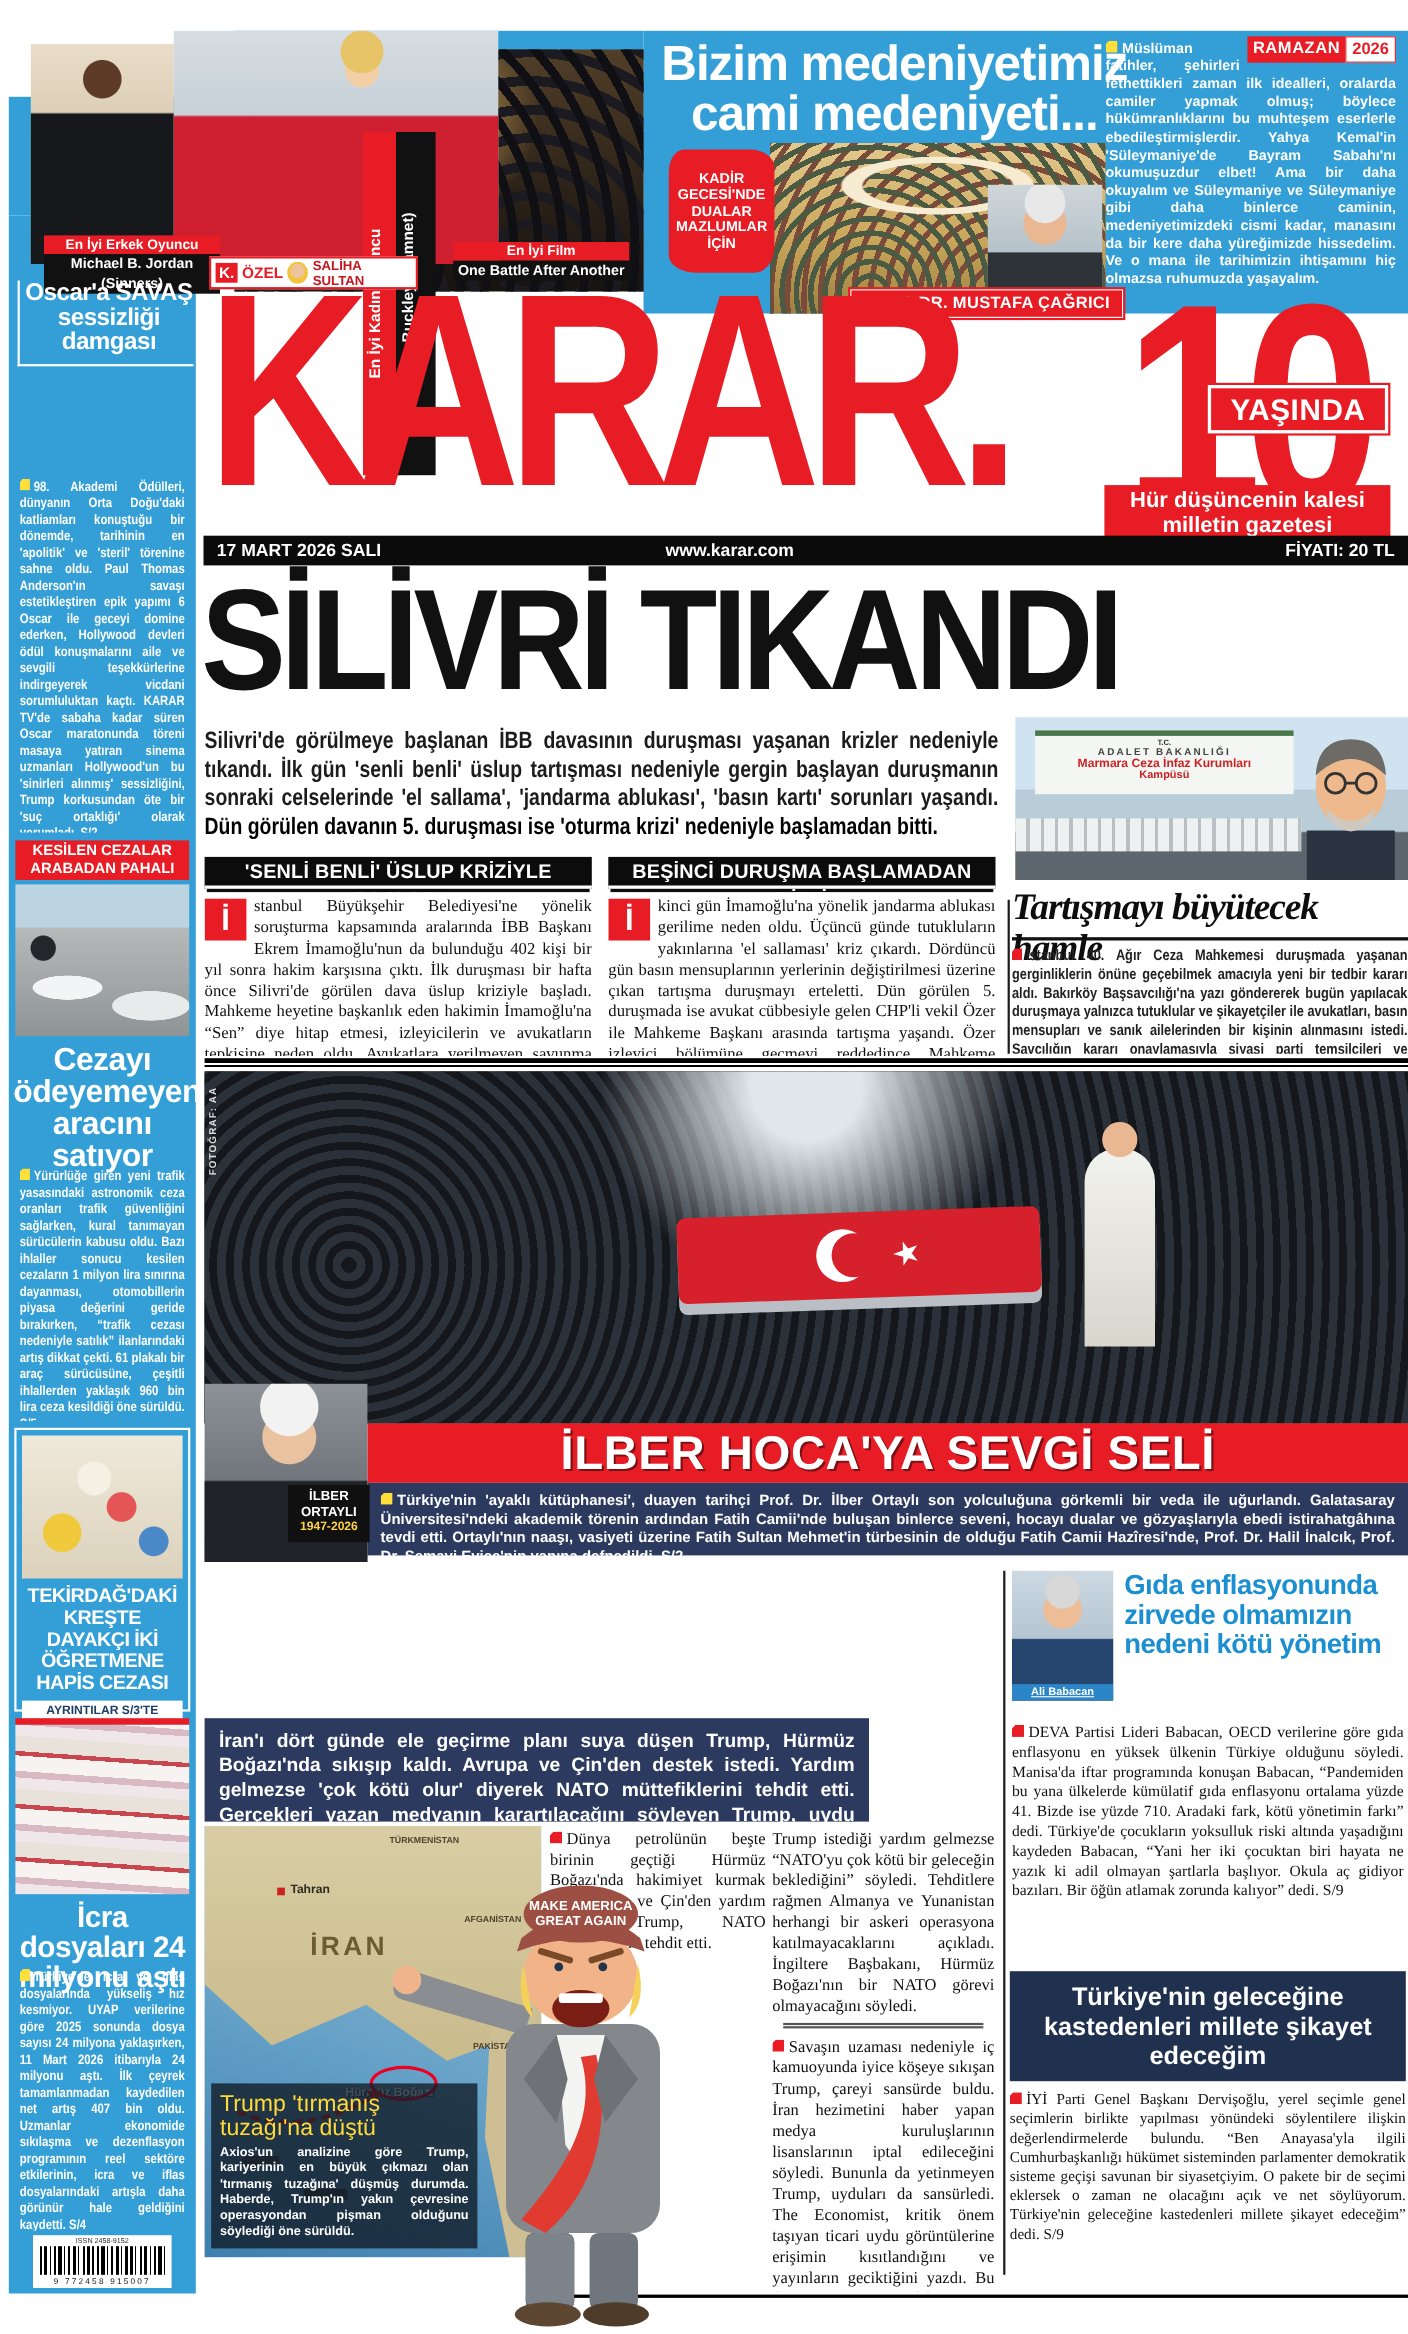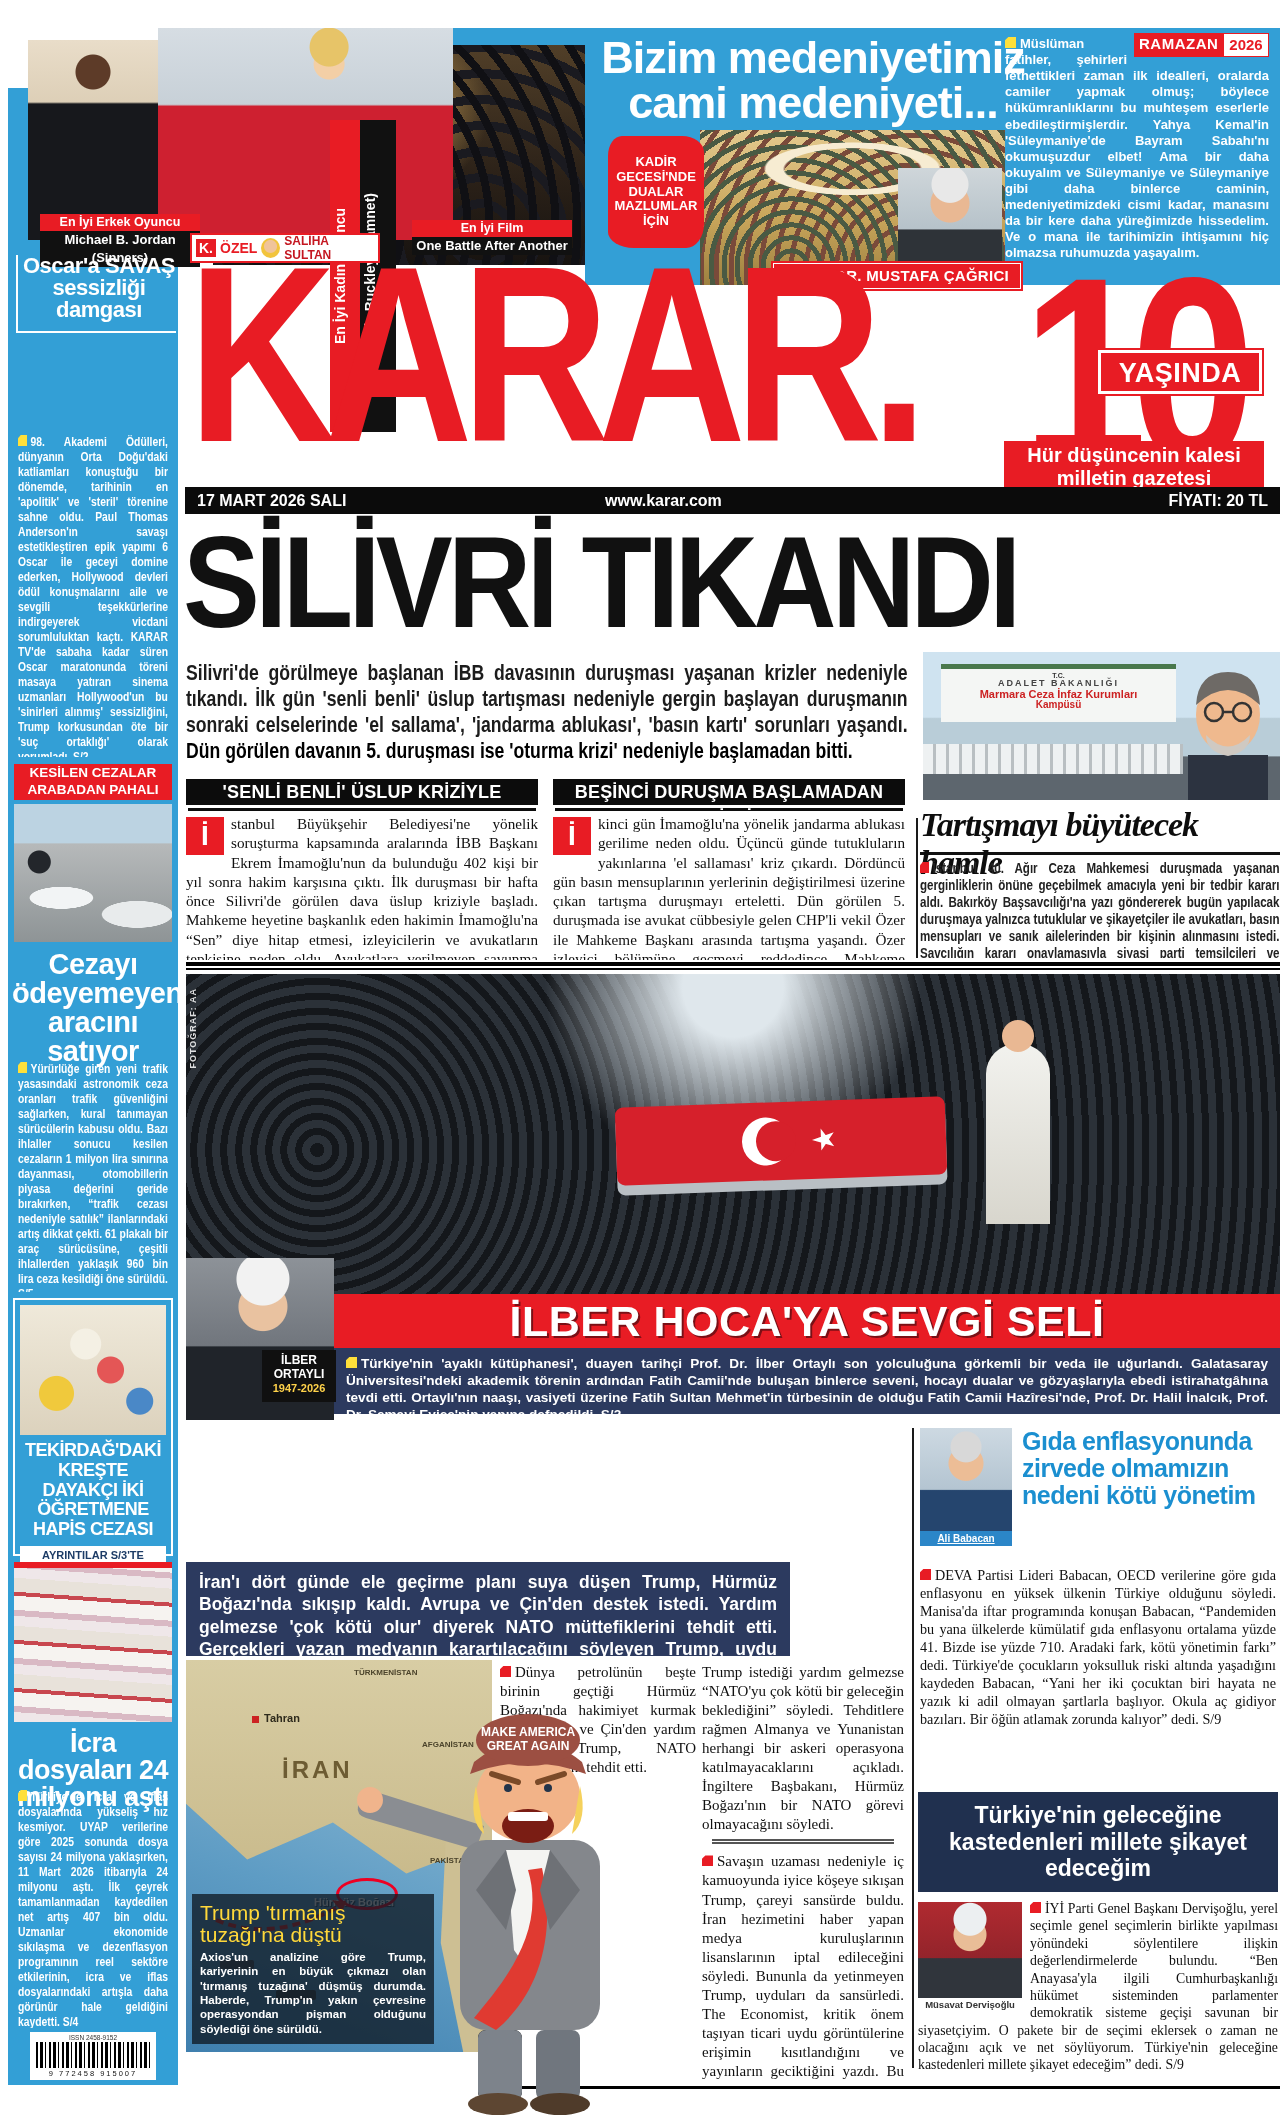--- a/index.html
+++ b/index.html
@@ -309,28 +309,20 @@
   </div>
   <div class="abs" style="left:1022px;top:1428px;width:254px;color:#1b8fd0;font-weight:800;font-size:25px;line-height:1.07;letter-spacing:-.5px;">Gıda enflasyonunda zirvede olmamızın nedeni kötü yönetim</div>
   <div class="abs" style="left:920px;top:1566px;width:356px;height:218px;overflow:hidden;font-family:'Liberation Serif',serif;font-size:14.2px;line-height:1.27;color:#101010;text-align:justify;">
     <span class="rm"></span><span>DEVA Partisi Lideri Babacan, OECD verilerine göre gıda enflasyonu en yüksek ülkenin Türkiye olduğunu söyledi. Manisa'da iftar programında konuşan Babacan, “Pandemiden bu yana ülkelerde kümülatif gıda enflasyonu ortalama yüzde 41. Bizde ise yüzde 710. Aradaki fark, kötü yönetimin farkı” dedi. Türkiye'de çocukların yoksulluk riski altında yaşadığını kaydeden Babacan, “Yani her iki çocuktan biri hayata ne yazık ki adil olmayan şartlarla başlıyor. Okula aç gidiyor bazıları. Bir öğün atlamak zorunda kalıyor” dedi. S/9</span>
   </div>
 
   <div class="abs" style="left:918px;top:1792px;width:360px;height:100px;background:#20304f;display:flex;align-items:center;justify-content:center;padding:0 10px;box-sizing:border-box;">
     <span style="color:#fff;font-weight:800;font-size:23px;line-height:1.15;text-align:center;">Türkiye'nin geleceğine kastedenleri millete şikayet edeceğim</span>
   </div>
   <div class="abs" style="left:918px;top:1900px;width:360px;height:186px;overflow:hidden;font-family:'Liberation Serif',serif;font-size:13.8px;line-height:1.26;color:#101010;text-align:justify;">
-    <span style="float:left;width:104px;margin:2px 8px 2px 0;display:block;">
-      <span class="ph" style="position:relative;display:block;width:104px;height:96px;background:
-        radial-gradient(circle at 50% 18%, #eceff1 0 16px, transparent 17px),
-        radial-gradient(circle at 50% 34%, #e9bd97 0 16px, transparent 17px),
-        linear-gradient(180deg, transparent 0 58%, #30353c 59%),
-        linear-gradient(180deg,#b02a30,#7e1f27);"></span>
-      <span style="display:block;font-family:'Liberation Sans',sans-serif;font-size:9.5px;font-weight:bold;color:#333;text-align:center;line-height:13px;">Müsavat Dervişoğlu</span>
-    </span>
     <span class="rm"></span><span>İYİ Parti Genel Başkanı Dervişoğlu, yerel seçimle genel seçimlerin birlikte yapılması yönündeki söylentilere ilişkin değerlendirmelerde bulundu. “Ben Anayasa'yla ilgili Cumhurbaşkanlığı hükümet sisteminden parlamenter demokratik sisteme geçişi savunan bir siyasetçiyim. O pakete bir de seçimi eklersek o zaman ne olacağını açık ve net söylüyorum. Türkiye'nin geleceğine kastedenleri millete şikayet edeceğim” dedi. S/9</span>
   </div>
 
   <div class="abs sb-head" style="left:16px;top:255px;width:154px;font-size:22px;border-bottom:2px solid #fff;padding-bottom:10px;border-left:2px solid #fff;padding-left:4px;">Oscar'a SAVAŞ sessizliği damgası</div>
   <div class="abs" style="left:18px;top:435px;width:150px;height:322px;overflow:hidden;">
     <div class="sb-body cond" style="height:322px;"><span class="ym"></span><span>98. Akademi Ödülleri, dünyanın Orta Doğu'daki katliamları konuştuğu bir dönemde, tarihinin en 'apolitik' ve 'steril' törenine sahne oldu. Paul Thomas Anderson'ın savaşı estetikleştiren epik yapımı 6 Oscar ile geceyi domine ederken, Hollywood devleri ödül konuşmalarını aile ve sevgili teşekkürlerine indirgeyerek vicdani sorumluluktan kaçtı. KARAR TV'de sabaha kadar süren Oscar maratonunda töreni masaya yatıran sinema uzmanları Hollywood'un bu 'sinirleri alınmış' sessizliğini, Trump korkusundan öte bir 'suç ortaklığı' olarak yorumladı. S/2</span></div>
   </div>
 
   <div class="abs red wb" style="left:14px;top:764px;width:158px;height:36px;font-size:13.5px;line-height:1.25;text-align:center;display:flex;align-items:center;justify-content:center;">
       <span>KESİLEN CEZALAR ARABADAN PAHALI</span>

